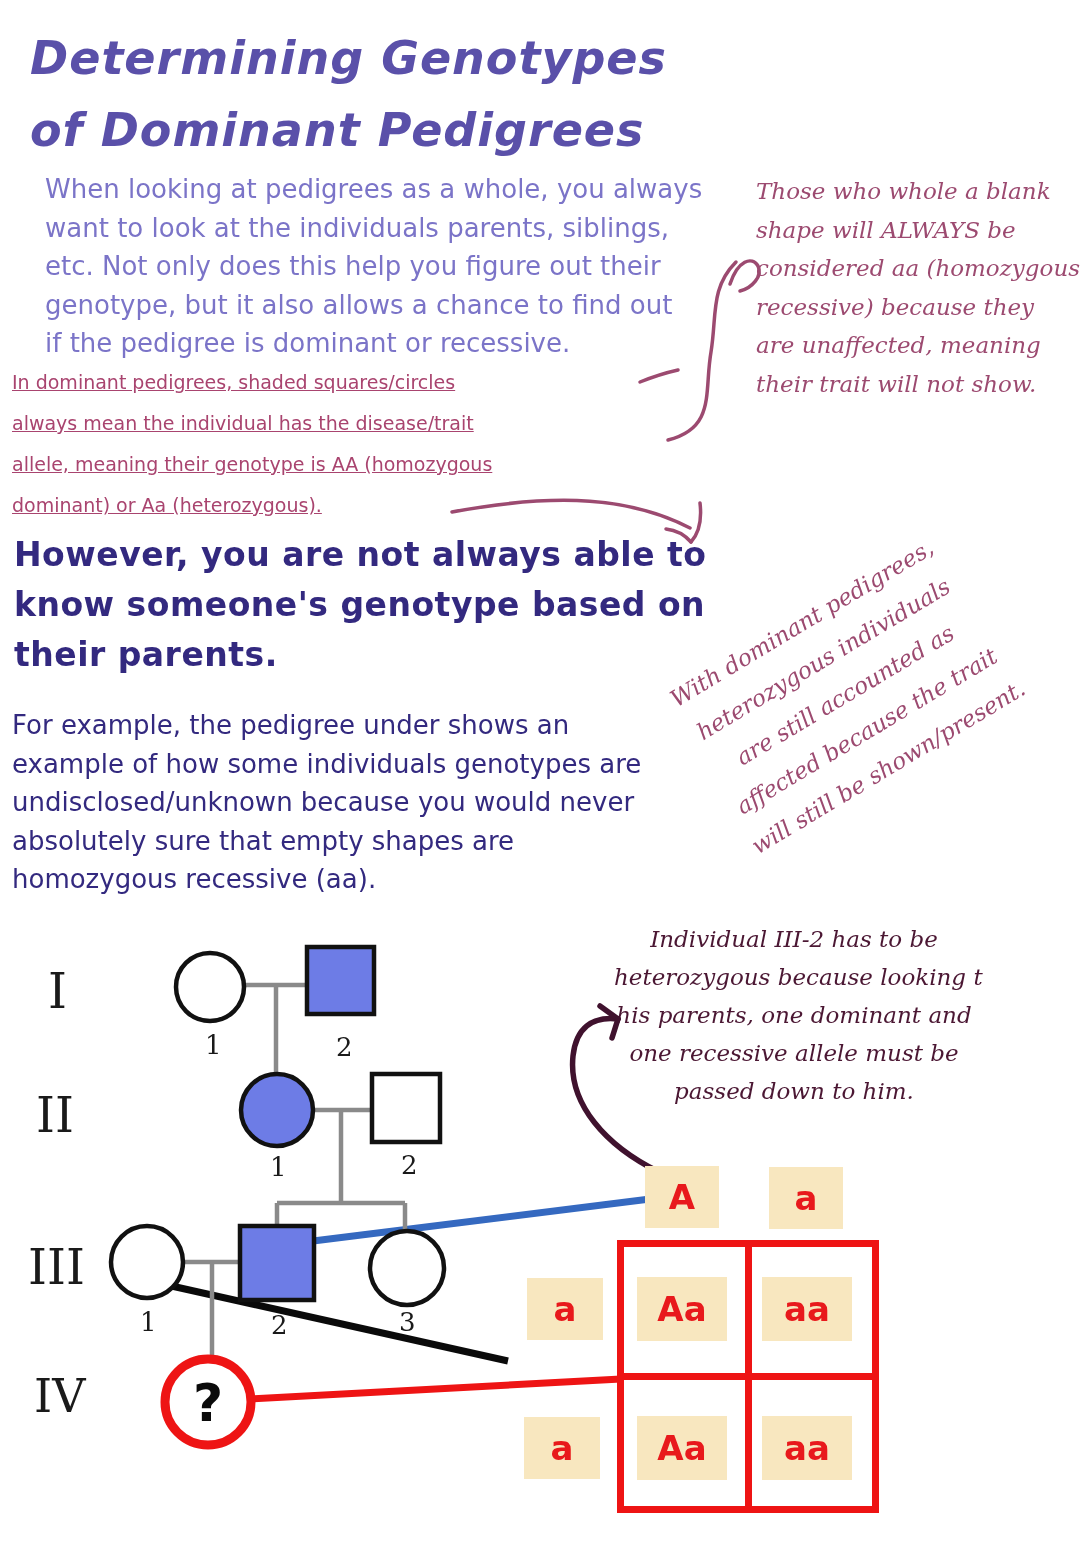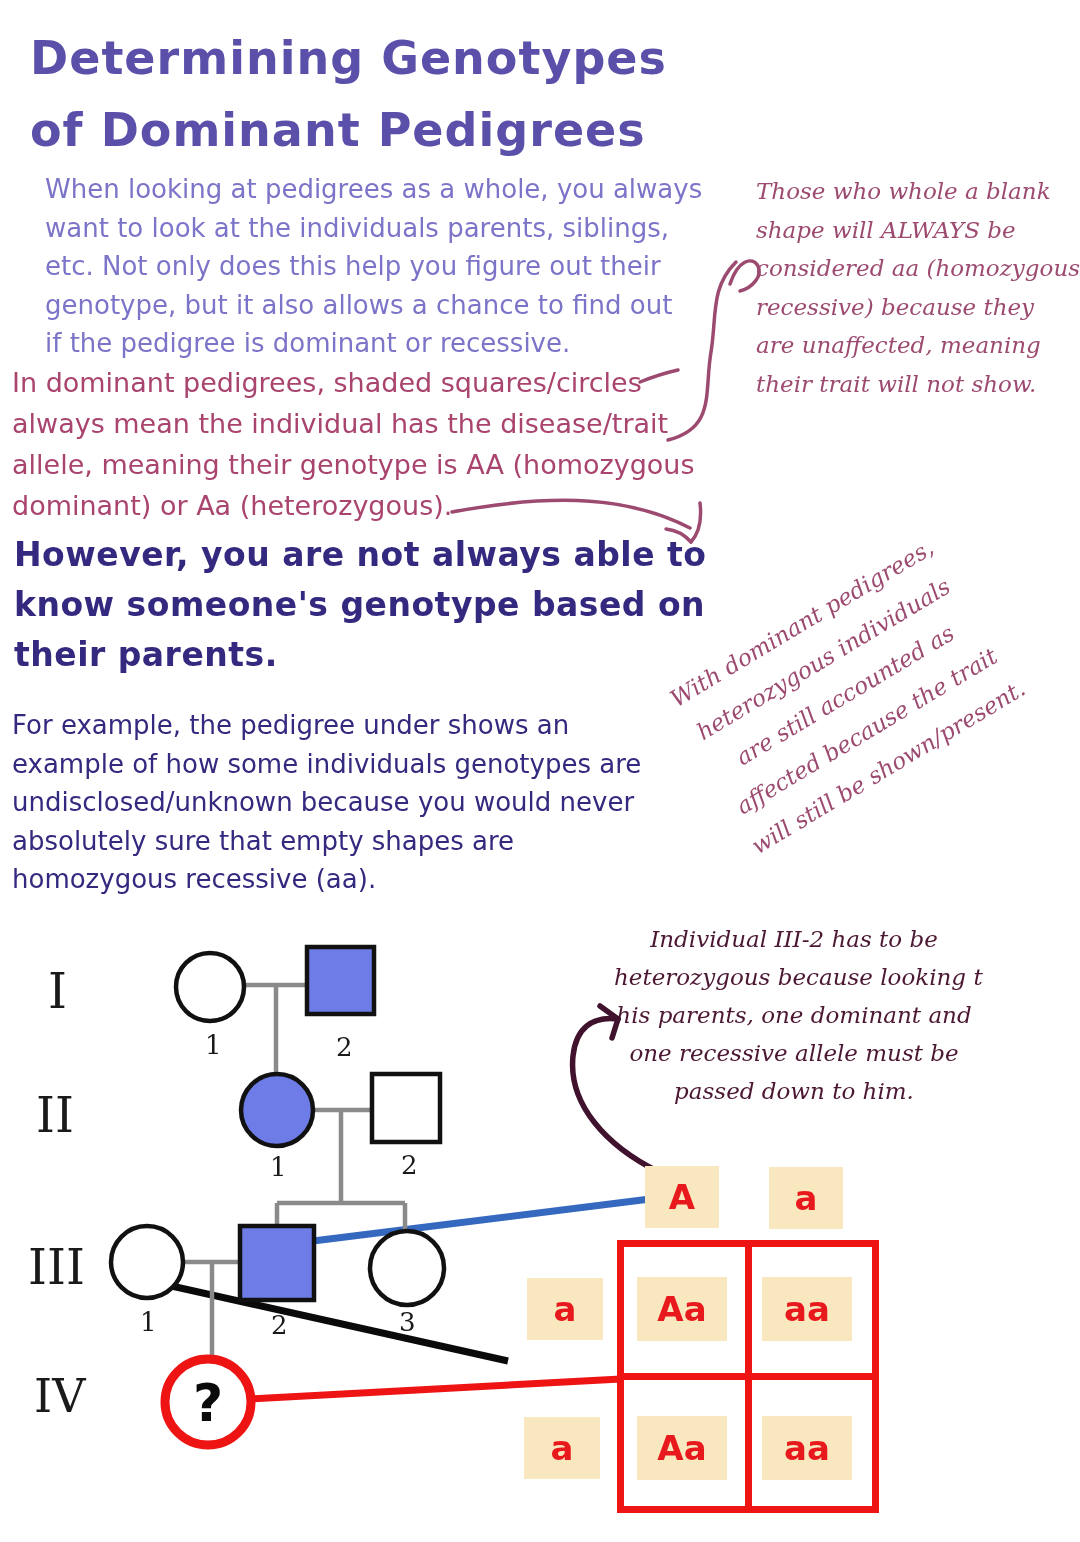--- a/index.html
+++ b/index.html
@@ -6,21 +6,21 @@
   .page{
     position:relative;width:1080px;height:1542px;background:#ffffff;
     overflow:hidden;font-family:"DejaVu Sans",sans-serif;margin:0 auto;
   }
   .abs{position:absolute;}
   .line{white-space:nowrap;}
   
   .title{color:#5a50a9;font-weight:bold;font-size:46px;letter-spacing:1px;line-height:72px;}
   
   .p-intro{color:#7b74c8;font-size:26px;line-height:38.5px;}
-  .p-dom{color:#a9446f;font-size:27px;line-height:41px;}
+  .p-dom{color:#a9446f;font-size:19px;line-height:41px;text-decoration:underline;}
   .p-how{color:#33297f;font-size:33px;font-weight:bold;line-height:50px;letter-spacing:.5px;}
   .p-ex{color:#33297f;font-size:26px;line-height:38.5px;}
   
   .script{font-family:"DejaVu Serif",serif;font-style:italic;}
   .n-blank{color:#9c4a70;font-size:23px;line-height:38.5px;}
   .n-het{color:#9c4a70;font-size:23px;line-height:42px;text-align:center;
          transform:rotate(-31deg);transform-origin:50% 50%;}
   .n-ind{color:#4b1733;font-size:23px;line-height:38px;text-align:center;}
   
   .pgrid{border:7px solid #ee1414;box-sizing:border-box;}
@@ -33,21 +33,21 @@
   }
   svg{position:absolute;left:0;top:0;}
   svg text.gen{font-family:"DejaVu Serif",serif;fill:#1a1a1a;}
   svg text.num{font-family:"DejaVu Serif",serif;font-size:26px;fill:#1a1a1a;}
 </style>
 </head>
 <body>
 
 <div class="page">
 
-  <div class="abs title" style="left:30px;top:22px;">
+  <div class="abs title" style="left:30px;top:22px;font-style:italic;">
     <div class="line">Determining Genotypes</div>
     <div class="line">of Dominant Pedigrees</div>
   </div>
 
   <div class="abs p-intro" style="left:12px;top:170px;margin-left:33px;">
     <div class="line">When looking at pedigrees as a whole, you always</div>
     <div class="line">want to look at the individuals parents, siblings,</div>
     <div class="line">etc. Not only does this help you figure out their</div>
     <div class="line">genotype, but it also allows a chance to find out</div>
     <div class="line">if the pedigree is dominant or recessive.</div>

